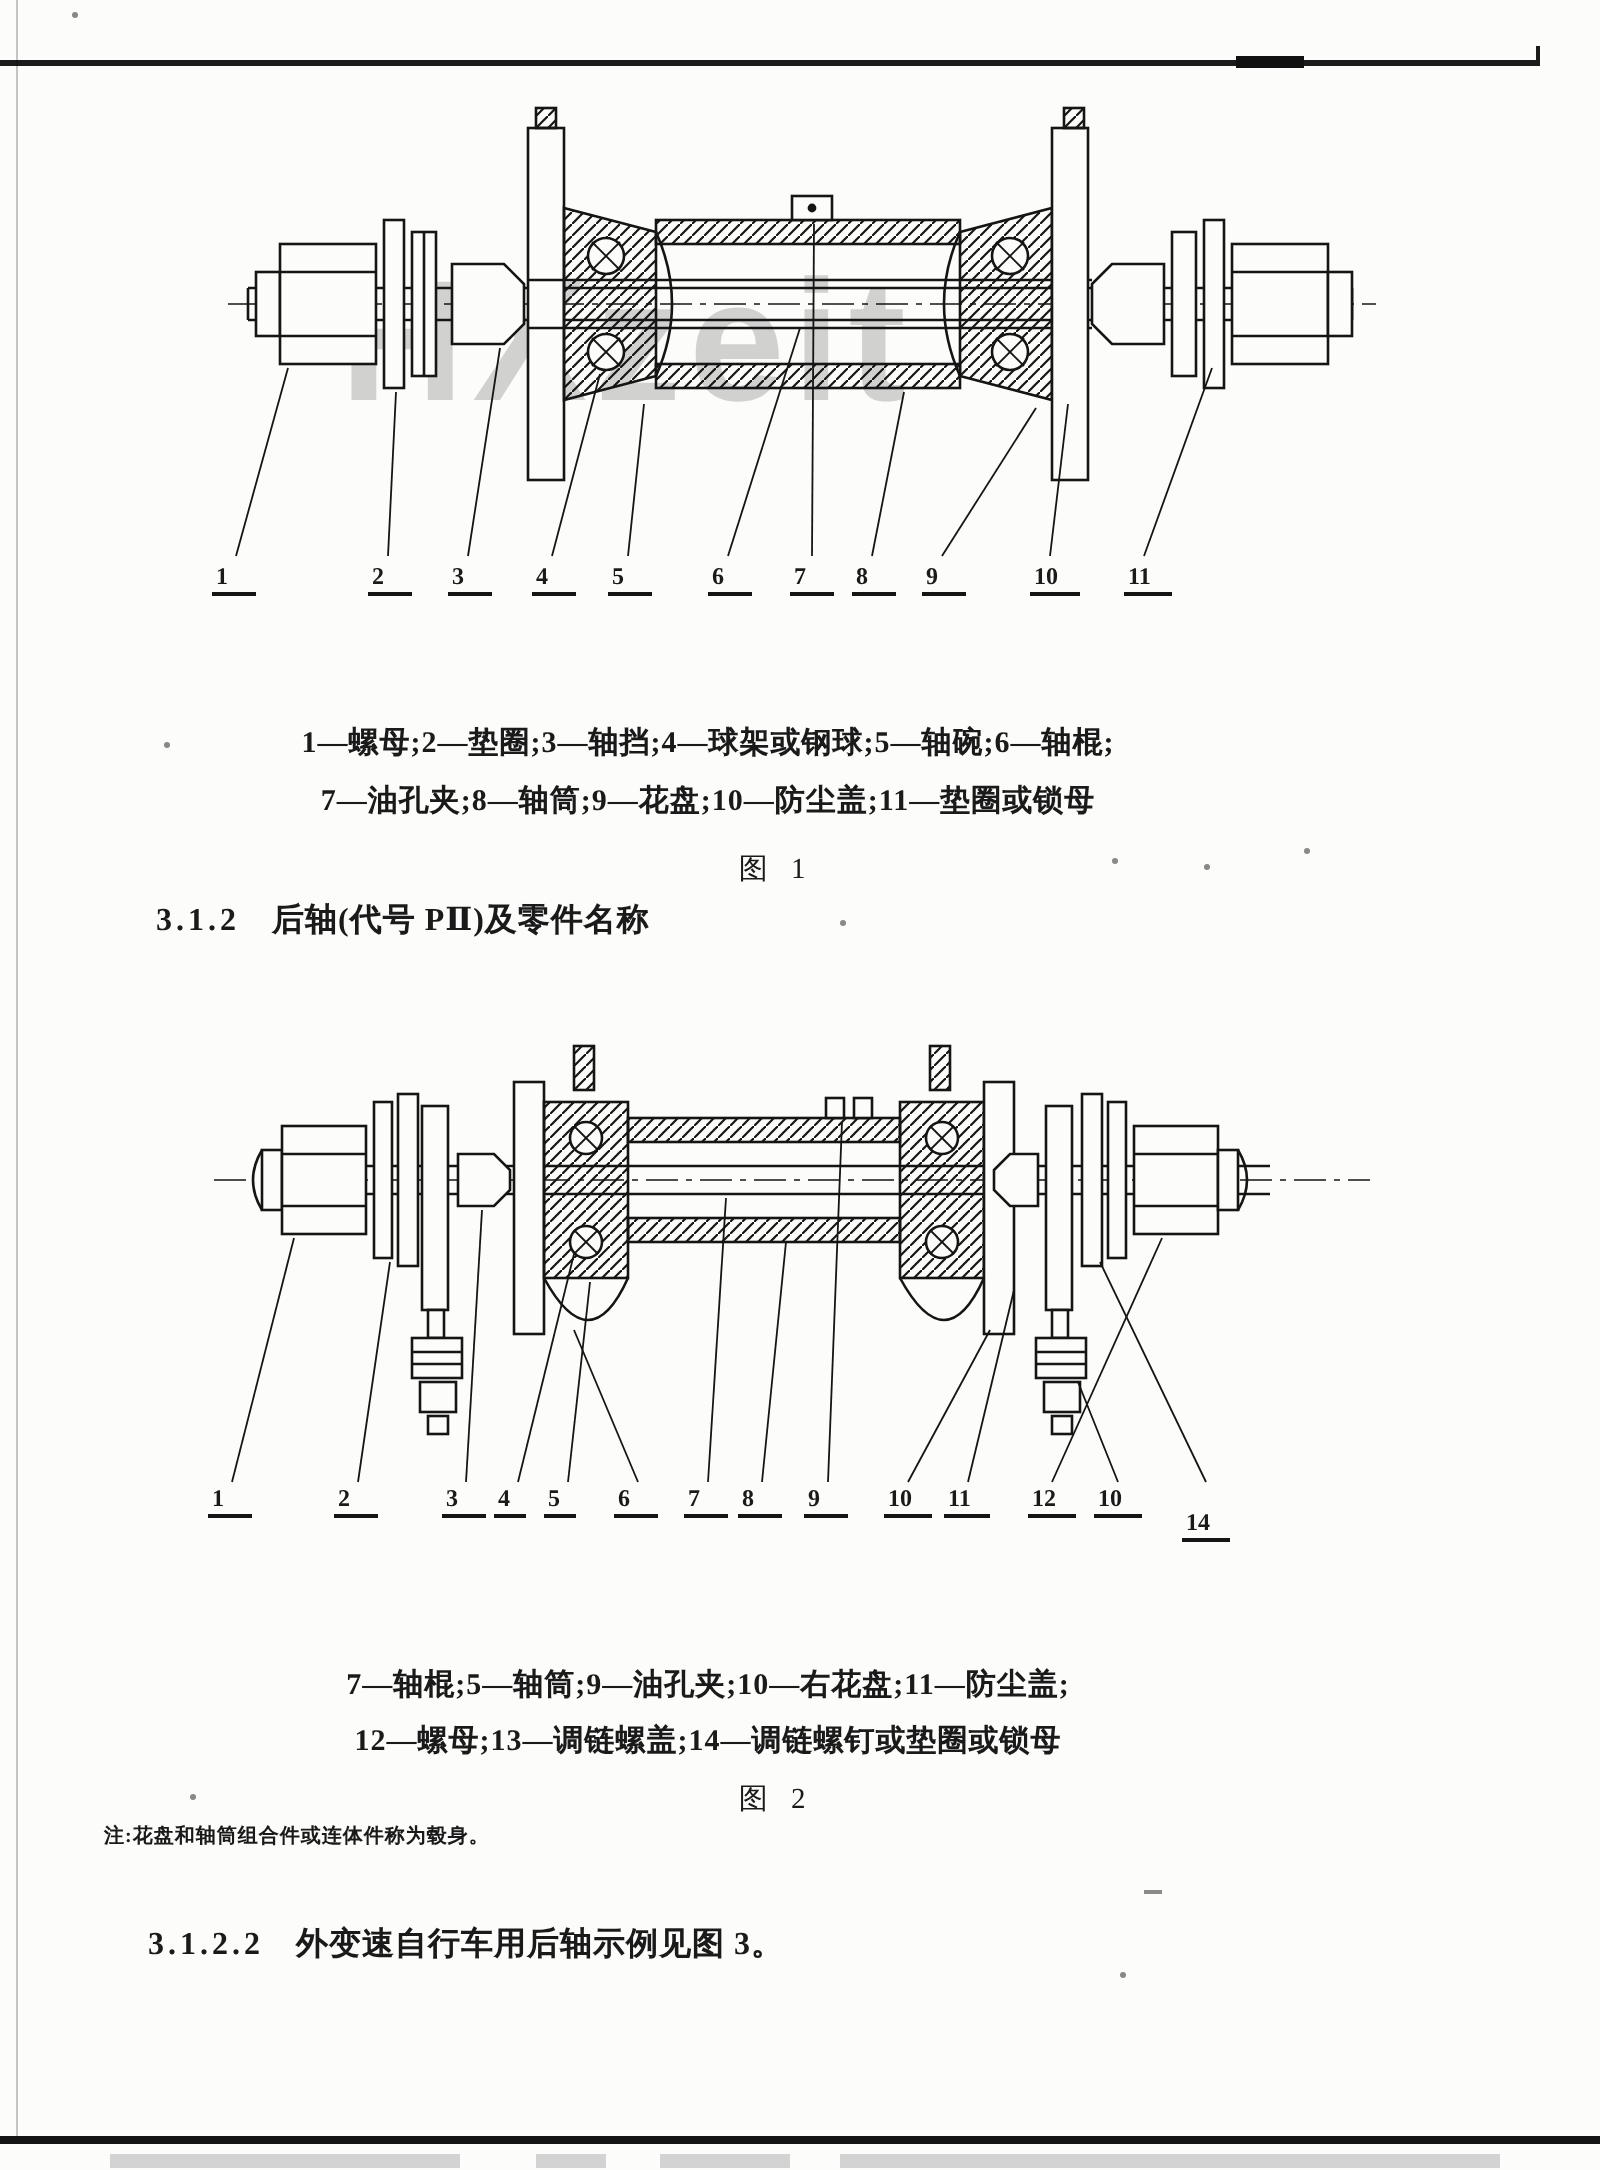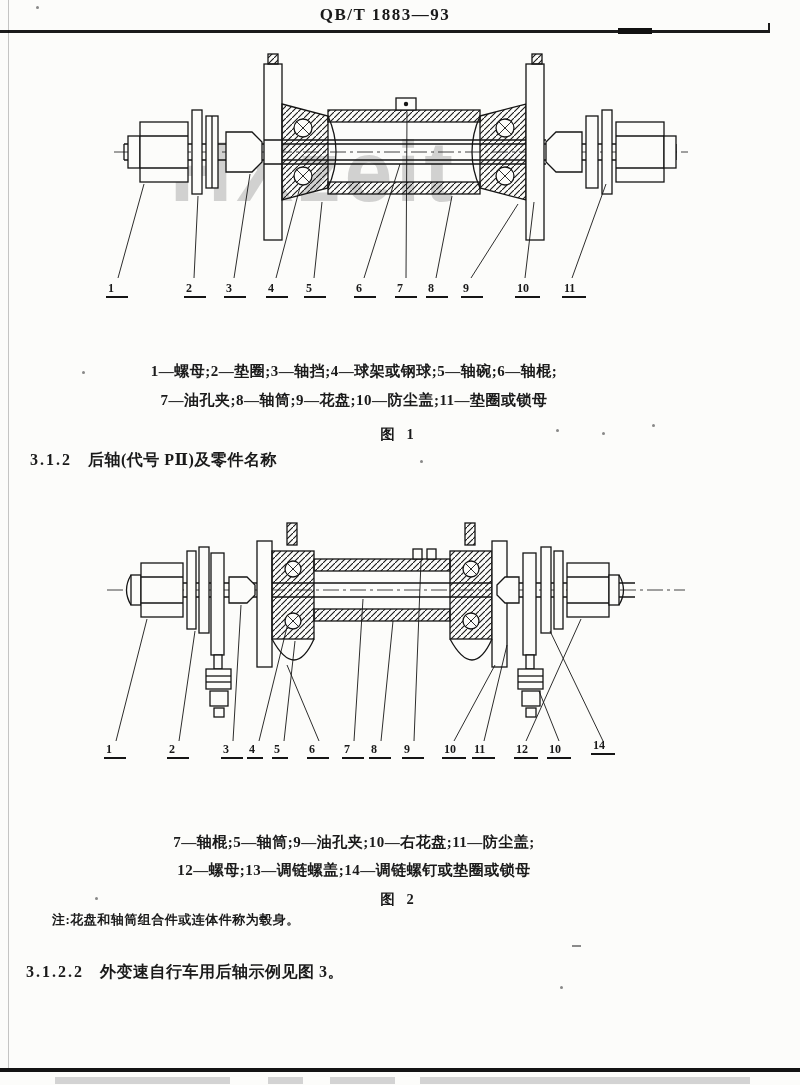--- a/index.html
+++ b/index.html
@@ -14,37 +14,36 @@
   .figwrap{overflow:visible;}
   .fig1{left:100px;top:52px;width:600px;height:258px;}
   .fig2{left:95px;top:515px;width:615px;height:258px;}
   .watermark{left:70px;top:70px;width:600px;font-family:"Liberation Sans","DejaVu Sans",sans-serif;
              font-weight:bold;font-size:86px;letter-spacing:4px;color:rgba(150,150,150,0.42);
              white-space:nowrap;overflow:hidden;}
   .co{position:absolute;font-size:12px;font-weight:600;line-height:13px;
       border-bottom:2px solid #151515;padding:0 14px 1px 2px;}
   .caption{left:0;width:708px;text-align:center;font-size:15px;font-weight:600;
            letter-spacing:0.5px;}
-  .figlabel{left:0;width:776px;text-align:center;font-size:14.5px;font-weight:700;letter-spacing:4px;padding-left:11px;}
-  .heading{font-size:16px;font-weight:bold;letter-spacing:0.5px;white-space:nowrap;}
+  .figlabel{left:0;width:776px;text-align:center;font-size:14.5px;font-weight:400;letter-spacing:4px;}
+  .heading{font-size:16px;font-weight:bold;letter-spacing:0.5px;white-space:nowrap;margin-left:48px;}
   .heading .num{margin-right:16px;letter-spacing:2px;}
-  .note{font-size:13px;font-weight:600;letter-spacing:0.5px;}
+  .note{font-size:10px;font-weight:600;letter-spacing:0.5px;}
   .brule{top:1068px;left:0;width:800px;height:4px;background:#141414;}
   .ghost{top:1077px;height:7px;background:#c6c6c6;opacity:0.75;}
   .edgeline{left:8px;top:0;width:1px;height:1072px;background:rgba(0,0,0,0.22);}
   .speck{width:3px;height:3px;background:#6a6a6a;border-radius:50%;opacity:0.8;}
   .dash{width:9px;height:2px;background:#8a8a8a;}
   svg{position:absolute;left:0;top:0;}
 </style>
 </head>
 <body>
 
 <div class="page">
 
-  <div class="abs header">QB/T 1883—93</div>
   <div class="abs hrule"></div>
   <div class="abs hrule-blob"></div>
   <div class="abs hrule-hook"></div>
   <div class="abs edgeline"></div>
 
   <div class="abs figwrap fig1">
     <div class="abs watermark">HXzeit</div>
     <svg width="600" height="258" viewBox="0 0 600 258">
       <defs>
         <pattern id="hatchA" patternUnits="userSpaceOnUse" width="6" height="6">
@@ -246,21 +245,21 @@
     <span class="co" style="left:152px;top:228px;padding-right:8px">4</span>
     <span class="co" style="left:177px;top:228px;padding-right:8px">5</span>
     <span class="co" style="left:212px;top:228px">6</span>
     <span class="co" style="left:247px;top:228px">7</span>
     <span class="co" style="left:274px;top:228px">8</span>
     <span class="co" style="left:307px;top:228px">9</span>
     <span class="co" style="left:347px;top:228px;padding-right:10px">10</span>
     <span class="co" style="left:377px;top:228px;padding-right:10px">11</span>
     <span class="co" style="left:419px;top:228px;padding-right:10px">12</span>
     <span class="co" style="left:452px;top:228px;padding-right:10px">10</span>
-    <span class="co" style="left:496px;top:224px;padding-right:10px">14</span>
+    <span class="co" style="left:496px;top:240px;padding-right:10px">14</span>
   </div>
 
   <div class="abs caption" style="top:833px">7—轴棍;5—轴筒;9—油孔夹;10—右花盘;11—防尘盖;</div>
   <div class="abs caption" style="top:861px">12—螺母;13—调链螺盖;14—调链螺钉或垫圈或锁母</div>
   <div class="abs figlabel" style="top:890px">图 2</div>
   <div class="abs note" style="top:911px;left:52px">注:花盘和轴筒组合件或连体件称为毂身。</div>
 
   <div class="abs heading" style="top:962px;left:26px">
     <span class="num">3.1.2.2</span><span>外变速自行车用后轴示例见图 3。</span>
   </div>

